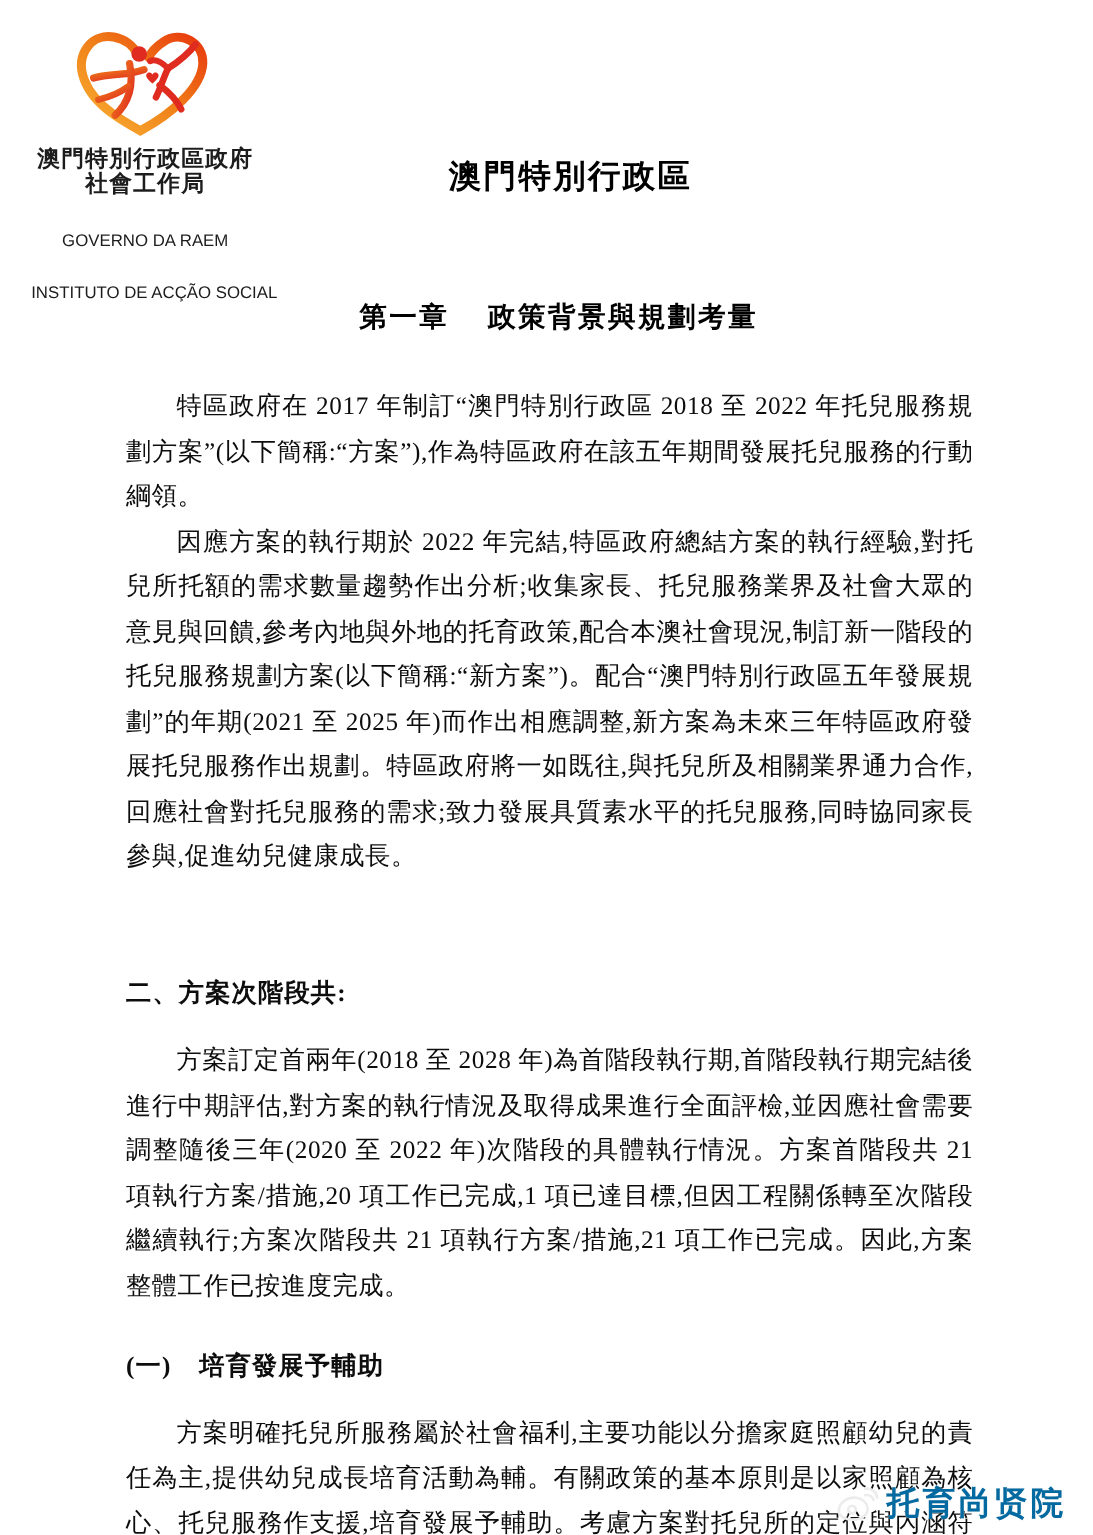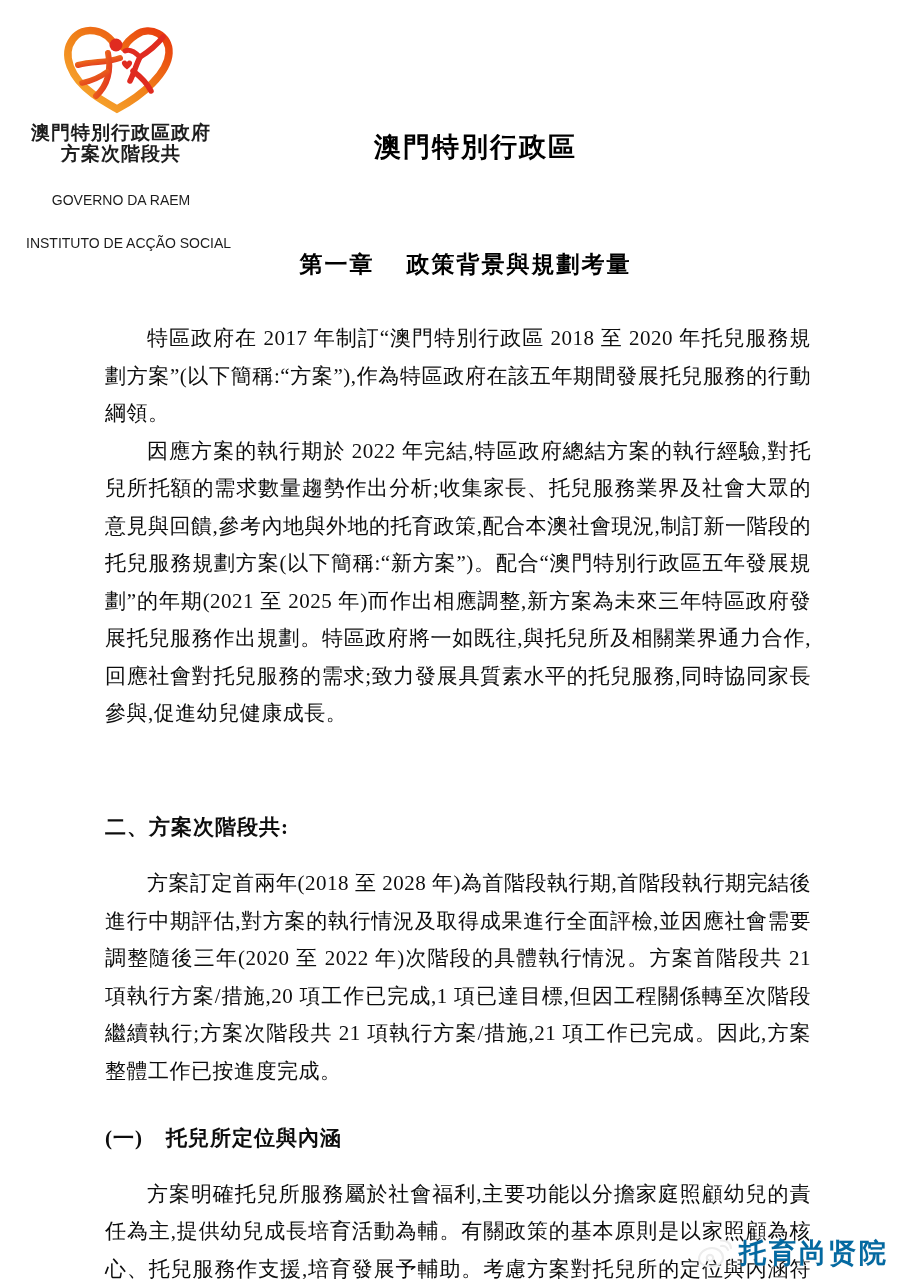--- a/index.html
+++ b/index.html
@@ -149,45 +149,45 @@
       <circle cx="65" cy="25" r="6.5" fill="#E02B20"></circle>
 
       <path d="M112,17 C105,26 97,32 89,37" fill="none" stroke="#E02B20" stroke-width="5.5" stroke-linecap="round"></path>
       <path d="M89,37 C85,45 83,53 79,61" fill="none" stroke="#E02B20" stroke-width="5.5" stroke-linecap="round"></path>
       <path d="M82,51 C90,57 96,63 100,71" fill="none" stroke="#E02B20" stroke-width="5.5" stroke-linecap="round"></path>
       <path d="M89,37 C83,31 78,29 74,31" fill="none" stroke="#E02B20" stroke-width="5" stroke-linecap="round"></path>
 
       <path d="M76,42 c-2,-3 -6,-1 -5,2 c0.8,2 3,4 5,5.5 c2,-1.5 4.2,-3.5 5,-5.5 c1,-3 -3,-5 -5,-2 Z" fill="#E02B20"></path>
     </svg>
     <div class="org-zh">澳門特別行政區政府</div>
-    <div class="org-zh">方案次階段共</div>
+    <div class="org-zh">社會工作局</div>
     <div class="org-pt">GOVERNO DA RAEM</div>
     <div class="org-pt">INSTITUTO DE ACÇÃO SOCIAL</div>
   </div>
 
   <div class="doc-title">
     <div>澳門特別行政區</div>
   </div>
 
   <div class="chapter-heading">
     <span>第一章</span><span class="chapter-gap"></span><span>政策背景與規劃考量</span>
   </div>
 
   <div class="content">
 
-    <p>特區政府在 2017 年制訂“澳門特別行政區 2018 至 2020 年托兒服務規劃方案”(以下簡稱:“方案”),作為特區政府在該五年期間發展托兒服務的行動綱領。</p>
+    <p>特區政府在 2017 年制訂“澳門特別行政區 2018 至 2022 年托兒服務規劃方案”(以下簡稱:“方案”),作為特區政府在該五年期間發展托兒服務的行動綱領。</p>
     <p>因應方案的執行期於 2022 年完結,特區政府總結方案的執行經驗,對托兒所托額的需求數量趨勢作出分析;收集家長、托兒服務業界及社會大眾的意見與回饋,參考內地與外地的托育政策,配合本澳社會現況,制訂新一階段的托兒服務規劃方案(以下簡稱:“新方案”)。配合“澳門特別行政區五年發展規劃”的年期(2021 至 2025 年)而作出相應調整,新方案為未來三年特區政府發展托兒服務作出規劃。特區政府將一如既往,與托兒所及相關業界通力合作,回應社會對托兒服務的需求;致力發展具質素水平的托兒服務,同時協同家長參與,促進幼兒健康成長。</p>
 
     <div class="gap-after-s1"></div>
 
     <div class="section-heading gap-heading2">二、方案次階段共:</div>
     <p>方案訂定首兩年(2018 至 2028 年)為首階段執行期,首階段執行期完結後進行中期評估,對方案的執行情況及取得成果進行全面評檢,並因應社會需要調整隨後三年(2020 至 2022 年)次階段的具體執行情況。方案首階段共 21 項執行方案/措施,20 項工作已完成,1 項已達目標,但因工程關係轉至次階段繼續執行;方案次階段共 21 項執行方案/措施,21 項工作已完成。因此,方案整體工作已按進度完成。</p>
 
     <div class="sub-heading">
-      <span>(一)</span><span class="sub-gap"></span><span>托兒所定位與內涵</span>
+      <span>(一)</span><span class="sub-gap"></span><span>培育發展予輔助</span>
     </div>
     <p>方案明確托兒所服務屬於社會福利,主要功能以分擔家庭照顧幼兒的責任為主,提供幼兒成長培育活動為輔。有關政策的基本原則是以家照顧為核心、托兒服務作支援,培育發展予輔助。考慮方案對托兒所的定位與內涵符合幼兒發展需要與國際托育政策的主流觀點,而有關基本原則亦得到本澳社會的普遍接受,故應予以維持。</p>
 
   </div>
 
   <div class="watermark">
     <svg width="36" height="30" viewBox="0 0 36 30" aria-hidden="true">
       <g fill="none" stroke="#ececec" stroke-width="2.2" stroke-linecap="round">
         <path d="M15,10 C8,10 2,15 2,21 C2,26 8,28.5 14,28.5 C20,28.5 26,25 26,19.5 C26,14.5 21,10 15,10 Z"></path>
         <circle cx="13" cy="20" r="3.2"></circle>

